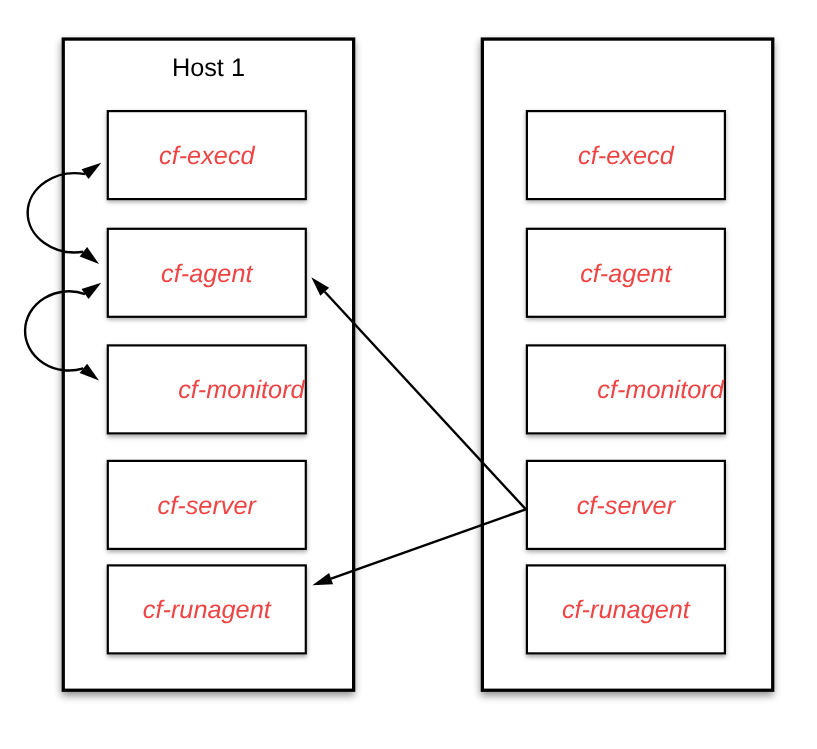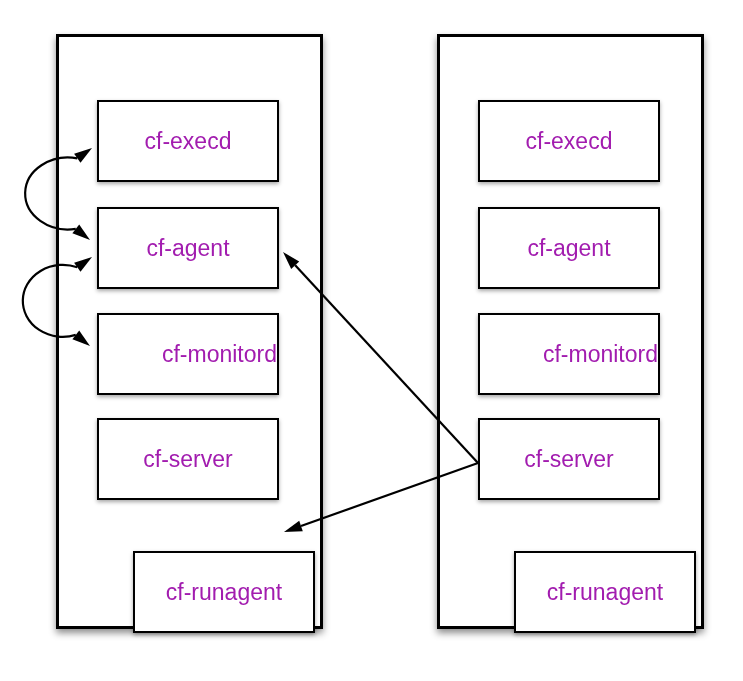--- a/index.html
+++ b/index.html
@@ -45,27 +45,28 @@
     box-sizing: border-box;
     background: #ffffff;
     border: 2px solid #000000;
     box-shadow: 0 2px 4px rgba(0,0,0,0.35);
     display: flex;
     align-items: center;
     justify-content: center;
   }
   .component span {
     font-size: 23px;
-    color: #a21caf;
+    color: #ef4444;
+    font-style: italic;
   }
   .c1 { top: 63px; }
   .c2 { top: 170px; align-items: center; }
   .c3 { top: 276px; justify-content: flex-end; }
   .c4 { top: 381px; }
-  .c5 { top: 514px; margin-left: 36px; }
+  .c5 { top: 476px; }
   .arrows {
     position: absolute;
     left: 0;
     top: 0;
     width: 743px;
     height: 681px;
     pointer-events: none;
   }
   .arrows path.shaft {
     fill: none;
@@ -76,20 +77,21 @@
     fill: #000000;
     stroke: none;
   }
 </style>
 </head>
 <body>
 
 <div class="canvas">
 
   <section class="host host-1">
+    <div class="host-title">Host 1</div>
     <div class="component c1">
       <span>cf-execd</span>
     </div>
     <div class="component c2">
       <span>cf-agent</span>
     </div>
     <div class="component c3">
       <span>cf-monitord</span>
     </div>
     <div class="component c4">

